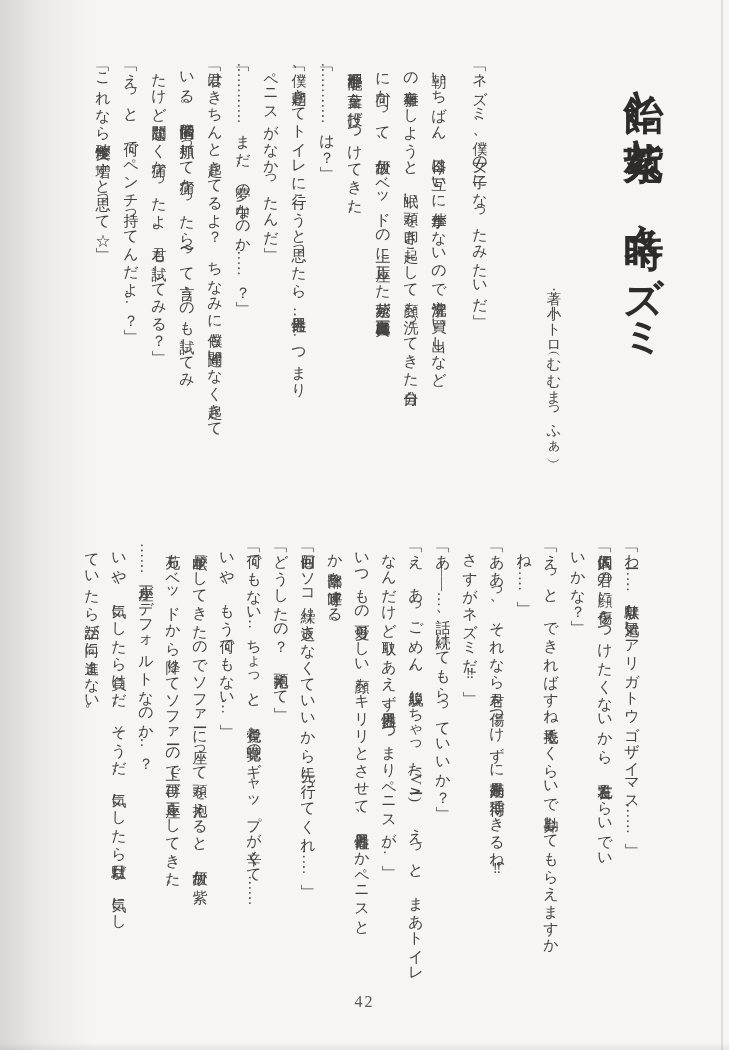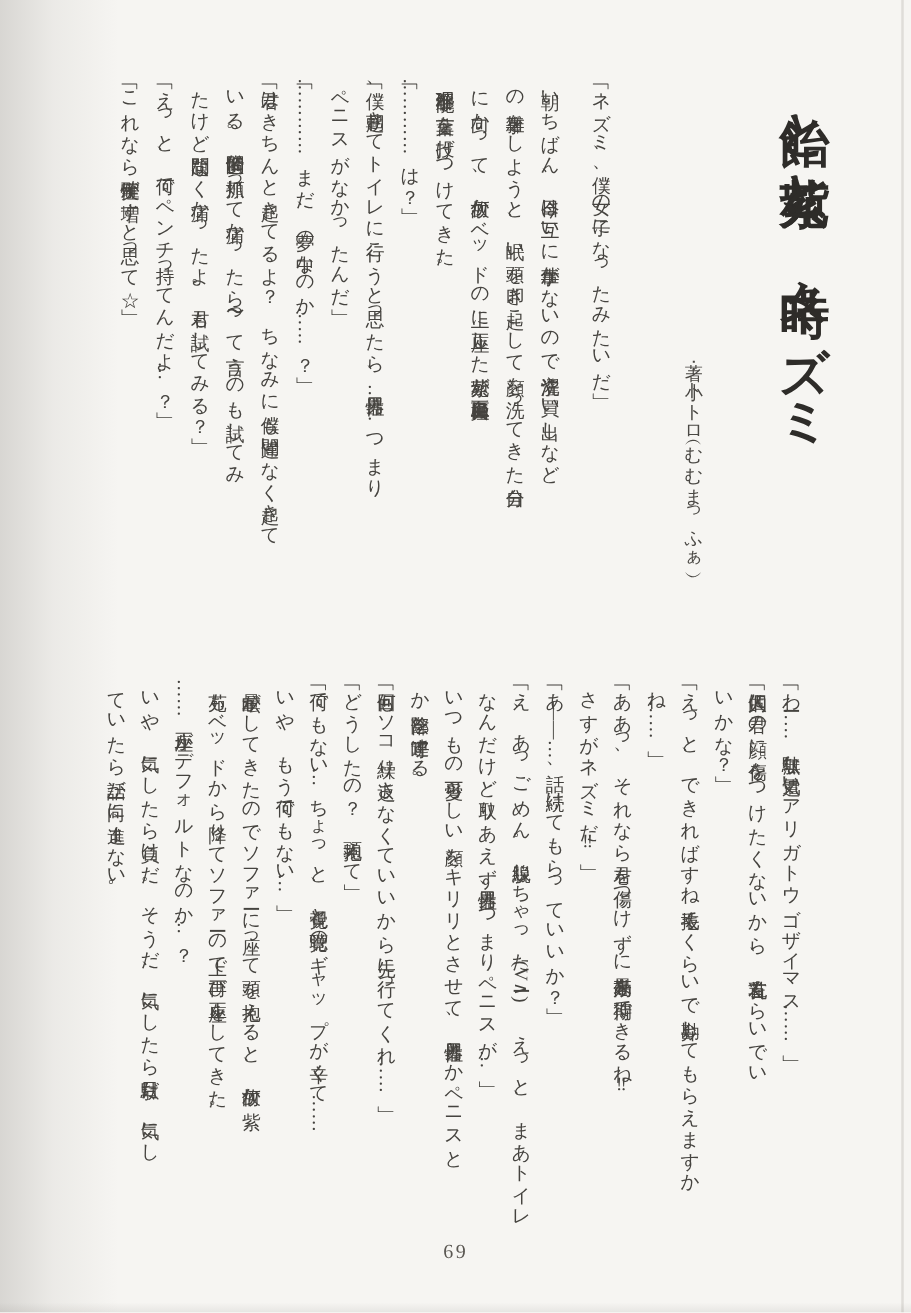--- a/index.html
+++ b/index.html
@@ -113,14 +113,14 @@
     <p>「どうしたの？　頭抱えて」</p>
     <p>「何でもない…ちょっと、視覚と聴覚のギャップが辛くて……</p>
     <p>いや、もう何でもない…」</p>
     <p>眩暈がしてきたのでソファーに座って頭を抱えると、何故か紫</p>
     <p>苑もベッドから降りてソファーの上で再び正座をしてきた。</p>
     <p>……正座がデフォルトなのか…？</p>
     <p>いや、気にしたら負けだ。そうだ、気にしたら駄目だ。気にし</p>
     <p>ていたら話が一向に進まない。</p>
   </section>
 
-  <div class="page-num">69</div>
+  <div class="page-num">42</div>
 </div>
 
 </body></html>

